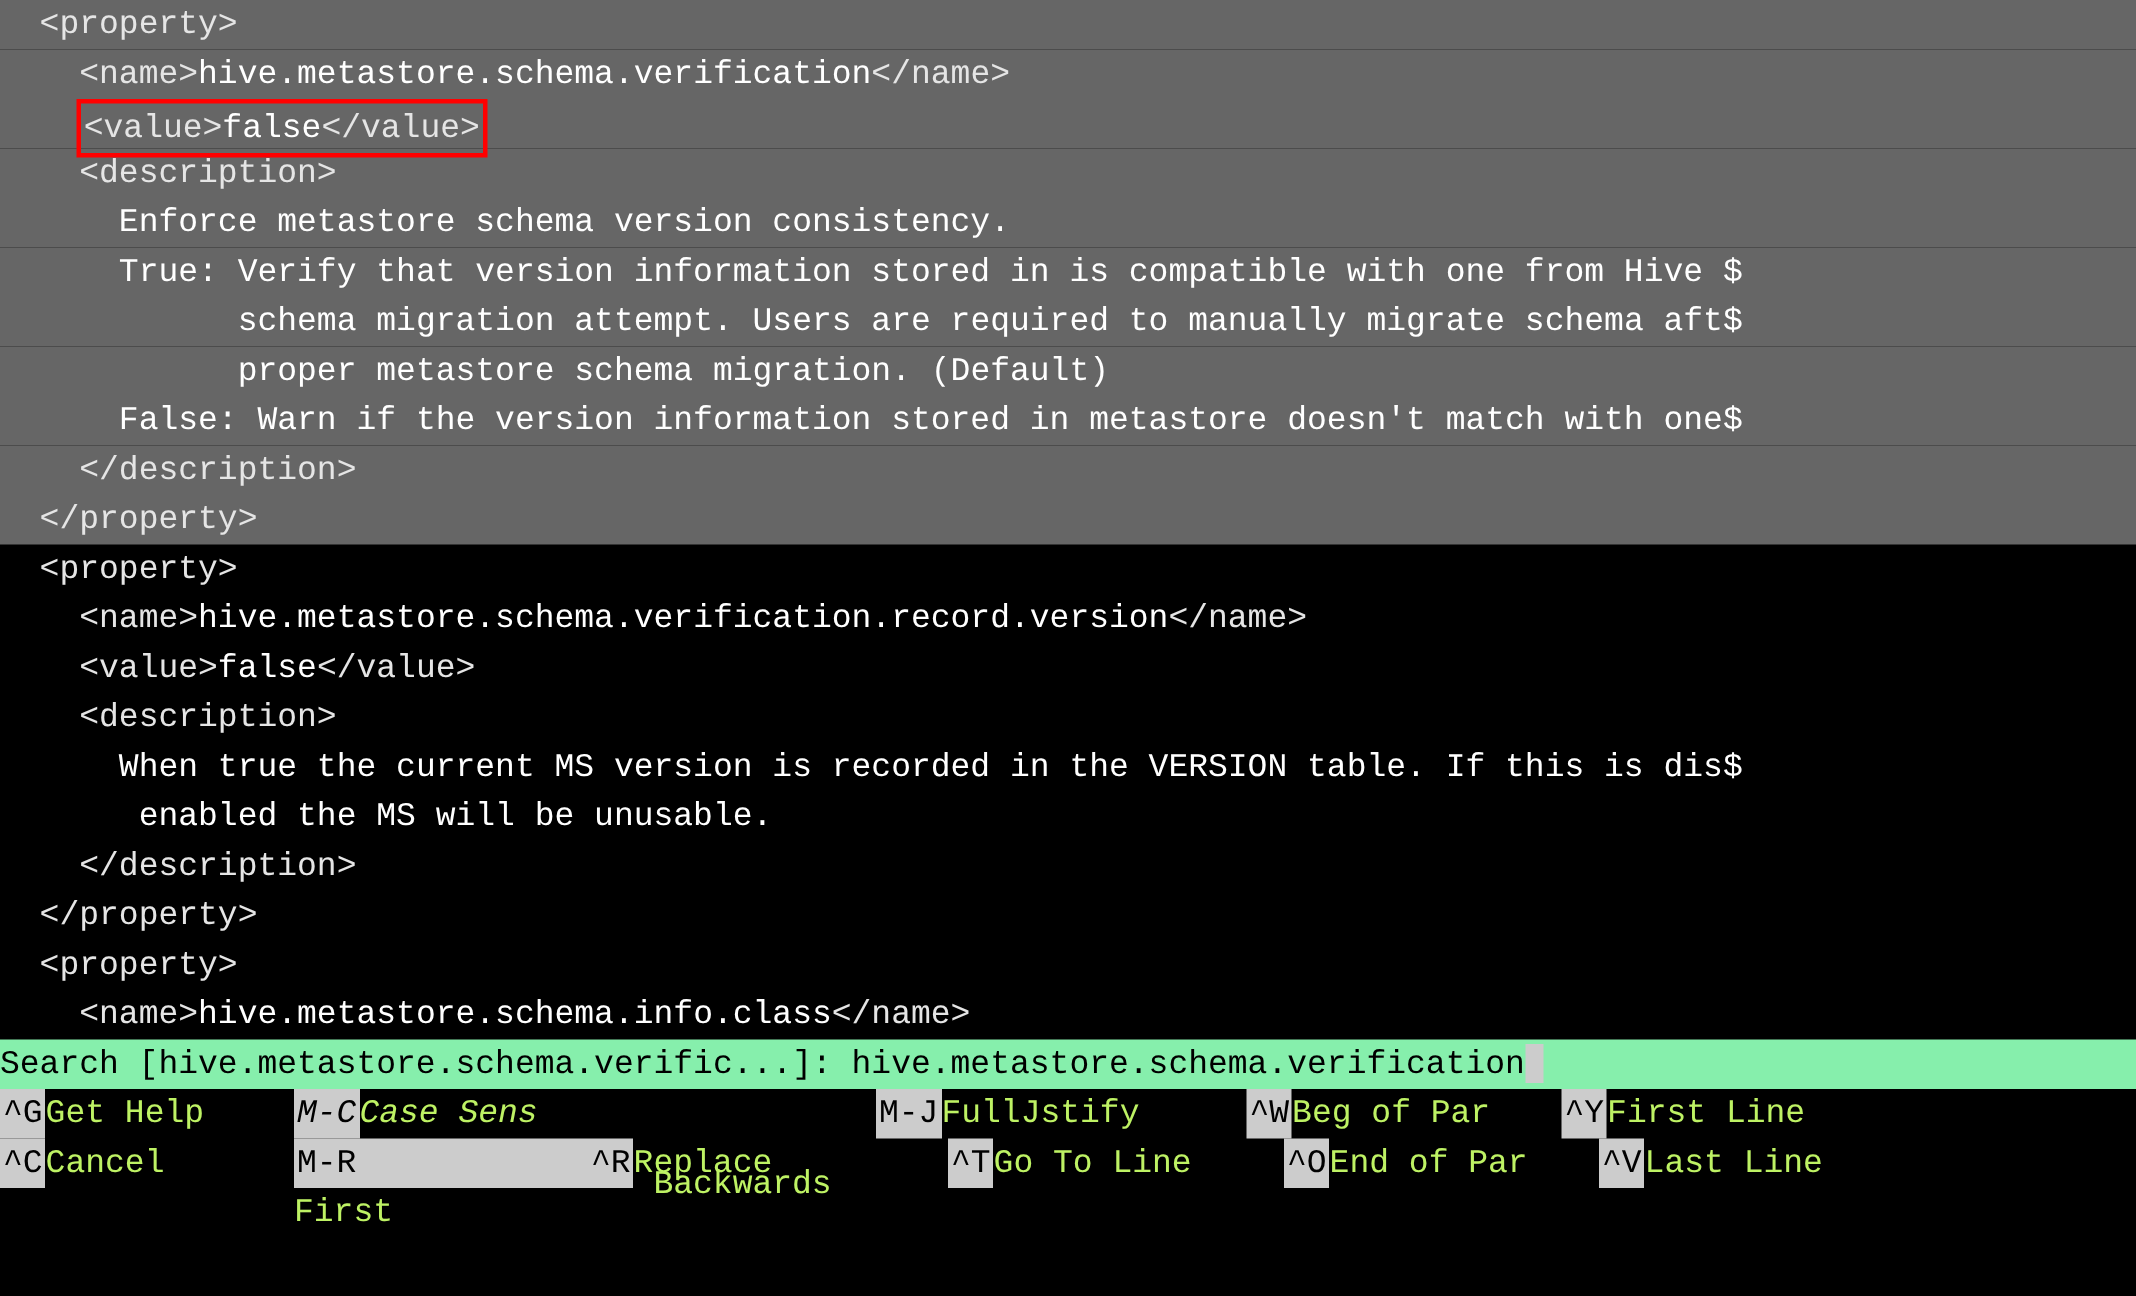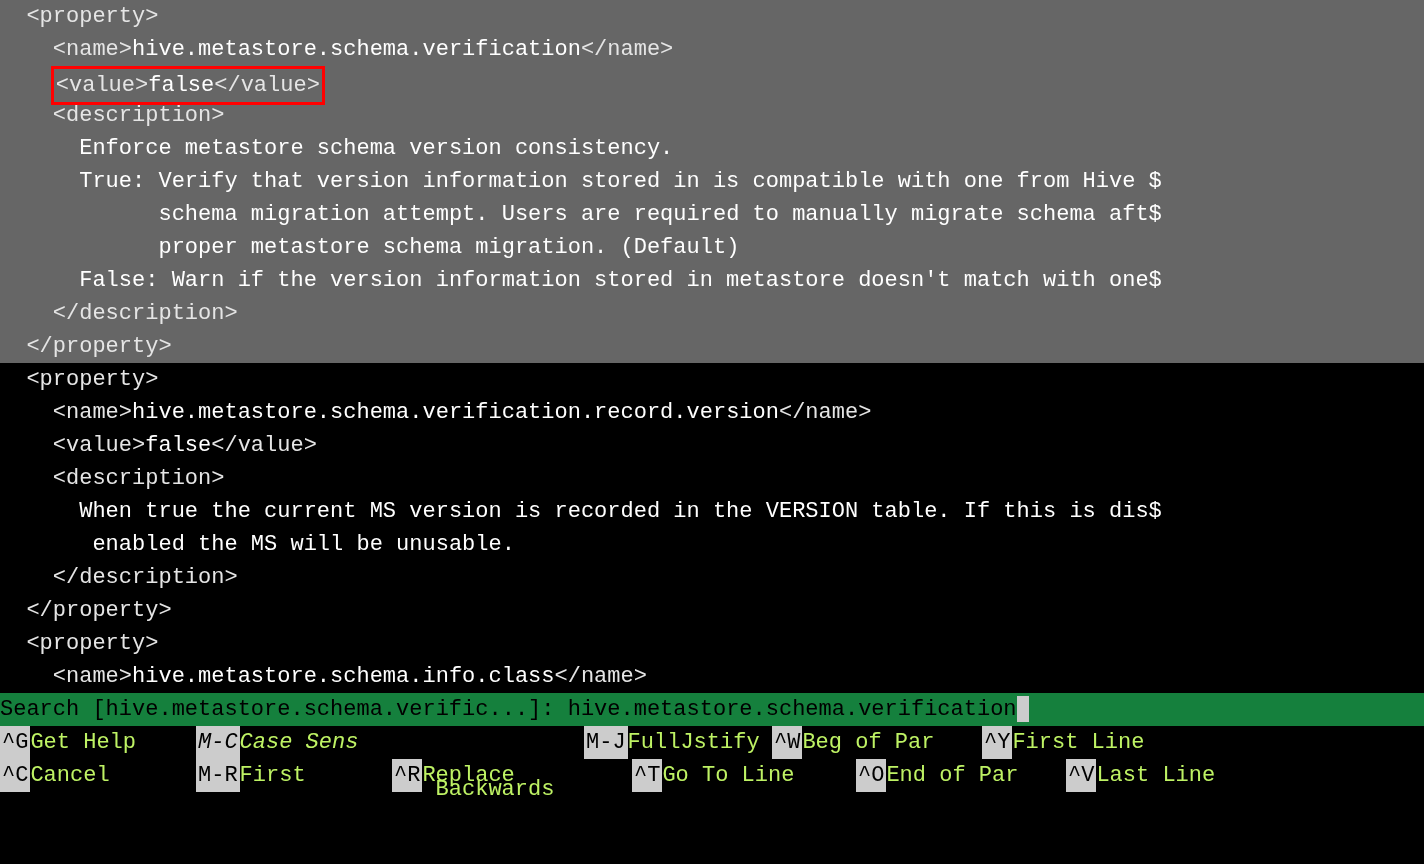--- a/index.html
+++ b/index.html
@@ -26,21 +26,21 @@
   }
   .tag { color: #e5e5e5; }
   .text { color: #ffffff; }
   .highlight-box {
     border: 3px solid #ff0000;
     display: inline-block;
     padding: 0 2px;
     margin-left: -2px;
   }
   .status-bar {
-    background: #15803d;
+    background: #86efac;
     color: #000000;
     white-space: pre;
     height: 33px;
   }
   .menu {
     display: flex;
     flex-wrap: wrap;
     height: 66px;
   }
   .menu-row {
@@ -98,25 +98,25 @@
   <div class="line">    <span class="tag">&lt;name&gt;</span><span class="text">hive.metastore.schema.info.class</span><span class="tag">&lt;/name&gt;</span></div>
 </div>
 
 <div class="status-bar"><span>Search [hive.metastore.schema.verific...]: </span><span>hive.metastore.schema.verification</span><span class="cursor-block"></span></div>
 
 <div class="menu">
   <div class="menu-row">
     <span class="menu-item" style="width:196px;"><span class="shortcut">^G</span> <span class="menu-label">Get Help</span></span>
     <span class="menu-item" style="width:196px;font-style:italic;"><span class="shortcut">M-C</span> <span class="menu-label">Case Sens</span></span>
     <span class="menu-item" style="width:192px;margin-top:47px;"><span class="shortcut">M-B</span> <span class="menu-label">Backwards</span></span>
-    <span class="menu-item" style="width:188px;"><span class="shortcut">M-J</span> <span class="menu-label">FullJstify</span></span>
+    <span class="menu-item" style="width:247px;"><span class="shortcut">M-J</span> <span class="menu-label">FullJstify</span></span>
     <span class="menu-item" style="width:210px;"><span class="shortcut">^W</span> <span class="menu-label">Beg of Par</span></span>
     <span class="menu-item"><span class="shortcut">^Y</span> <span class="menu-label">First Line</span></span>
   </div>
   <div class="menu-row">
     <span class="menu-item" style="width:196px;"><span class="shortcut">^C</span> <span class="menu-label">Cancel</span></span>
-    <span class="menu-item" style="width:196px;"><span class="shortcut">M-R</span> <span class="menu-label">First</span></span>
+    <span class="menu-item" style="width:196px;flex-direction:column;"><span class="shortcut">M-R</span> <span class="menu-label">First</span></span>
     <span class="menu-item" style="width:240px;"><span class="shortcut">^R</span> <span class="menu-label">Replace</span></span>
     <span class="menu-item" style="width:224px;"><span class="shortcut">^T</span> <span class="menu-label">Go To Line</span></span>
     <span class="menu-item" style="width:210px;"><span class="shortcut">^O</span> <span class="menu-label">End of Par</span></span>
     <span class="menu-item"><span class="shortcut">^V</span> <span class="menu-label">Last Line</span></span>
   </div>
 </div>
 
 </body></html>

